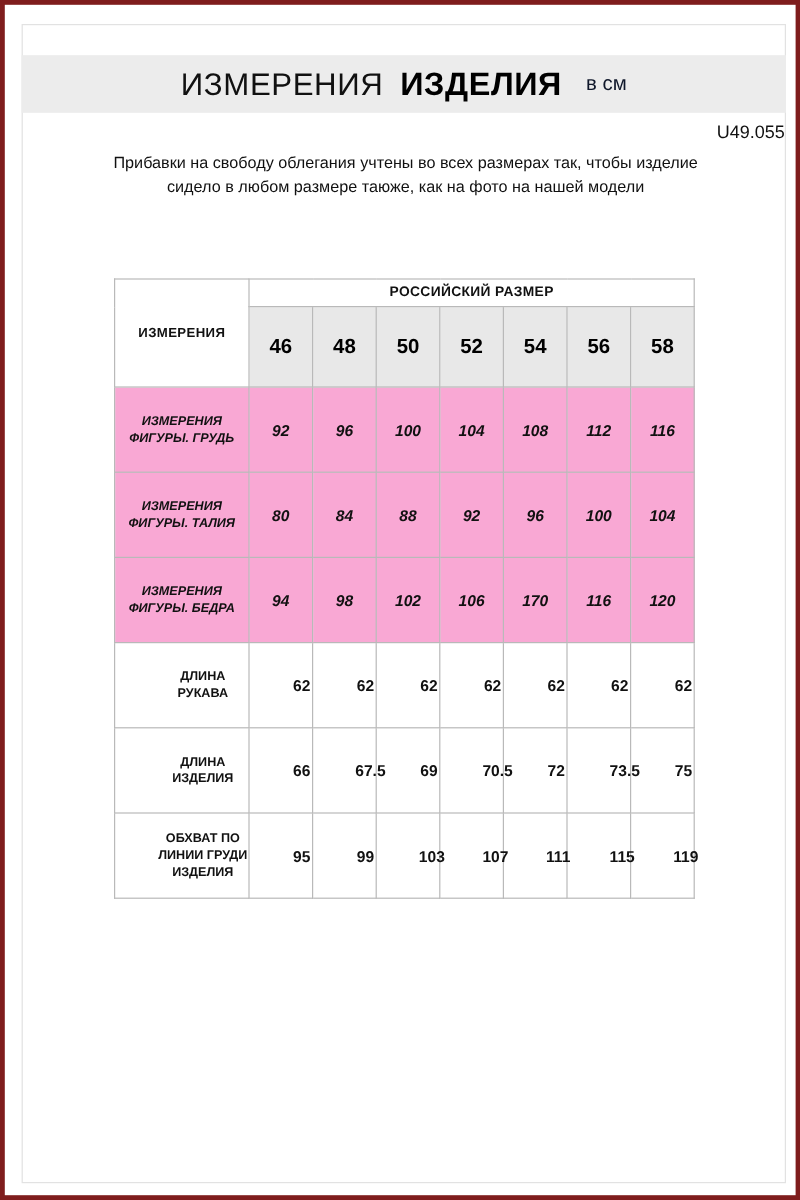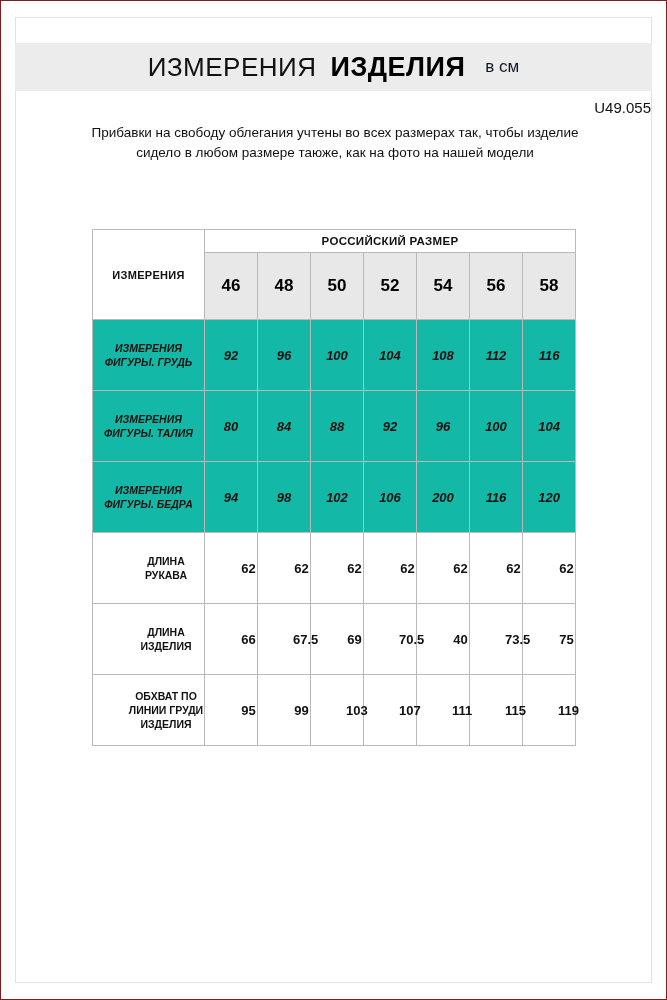--- a/index.html
+++ b/index.html
@@ -14,21 +14,21 @@
     color: #111111;
     position: relative;
     overflow: hidden;
   }
   .page {
     position: absolute;
     left: 0; top: 0;
     width: 667px;
     height: 1000px;
     box-sizing: border-box;
-    border: 1px solid #7f1d1d;
+    border: 4px solid #7f1d1d;
     background: #ffffff;
   }
   .sheet {
     position: absolute;
     left: 14px;
     top: 16px;
     width: 637px;
     height: 966px;
     box-sizing: border-box;
     border: 1px solid #e2e2e2;
@@ -140,21 +140,21 @@
     color: #111;
     padding: 2px 6px;
   }
   .rowlabel.it {
     font-style: italic;
     font-weight: bold;
   }
   .rowlabel.bold {
     font-weight: bold;
   }
-  tr.shaded td { background: #14b8a6; }
+  tr.shaded td { background: #f9a8d4; }
   tr.plain td { background: #ffffff; padding-left: 35px; }
   td.val {
     height: 70px;
     font-size: 13px;
     color: #111;
   }
   td.val.it {
     font-style: italic;
   }
   .note {
@@ -232,41 +232,41 @@
             <td class="val it">96</td>
             <td class="val it">100</td>
             <td class="val it">104</td>
           </tr>
           <tr class="shaded">
             <td class="rowlabel it">ИЗМЕРЕНИЯ ФИГУРЫ. БЕДРА</td>
             <td class="val it">94</td>
             <td class="val it">98</td>
             <td class="val it">102</td>
             <td class="val it">106</td>
-            <td class="val it">200</td>
+            <td class="val it">170</td>
             <td class="val it">116</td>
             <td class="val it">120</td>
           </tr>
           <tr class="plain">
             <td class="rowlabel bold">ДЛИНА РУКАВА</td>
             <td class="val">62</td>
             <td class="val">62</td>
             <td class="val">62</td>
             <td class="val">62</td>
             <td class="val">62</td>
             <td class="val">62</td>
             <td class="val">62</td>
           </tr>
           <tr class="plain">
             <td class="rowlabel bold">ДЛИНА ИЗДЕЛИЯ</td>
             <td class="val">66</td>
             <td class="val">67.5</td>
             <td class="val">69</td>
             <td class="val">70.5</td>
-            <td class="val">40</td>
+            <td class="val">72</td>
             <td class="val">73.5</td>
             <td class="val">75</td>
           </tr>
           <tr class="plain">
             <td class="rowlabel bold">ОБХВАТ ПО ЛИНИИ ГРУДИ ИЗДЕЛИЯ</td>
             <td class="val">95</td>
             <td class="val">99</td>
             <td class="val">103</td>
             <td class="val">107</td>
             <td class="val">111</td>

